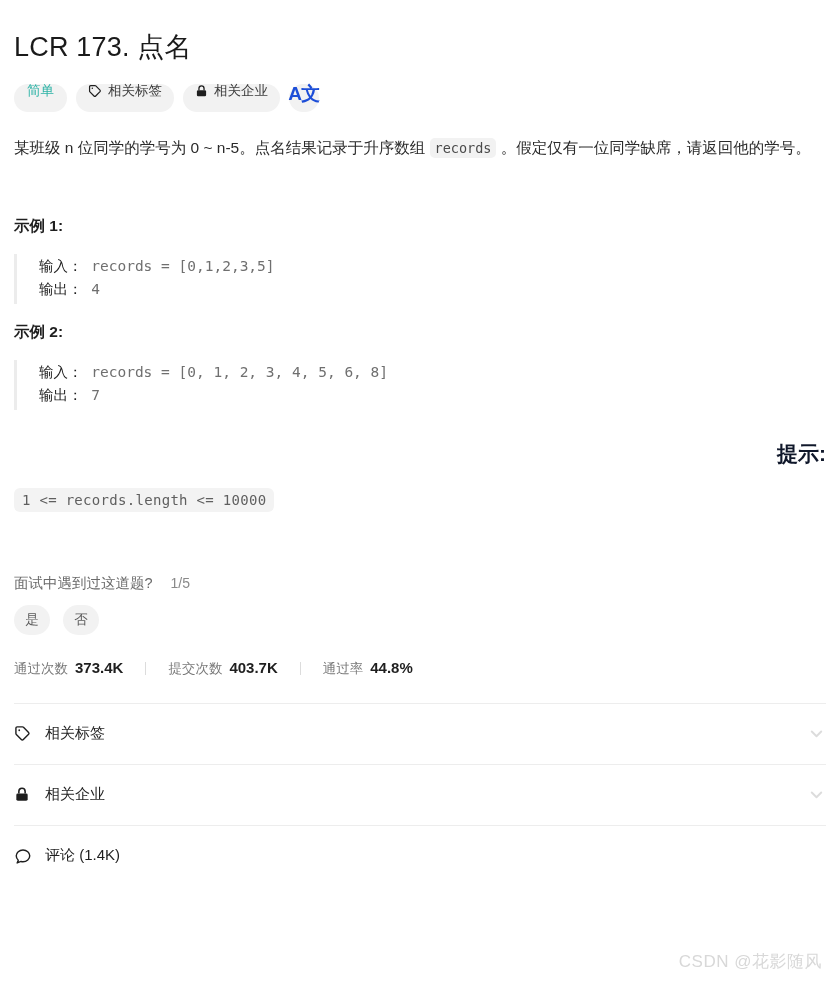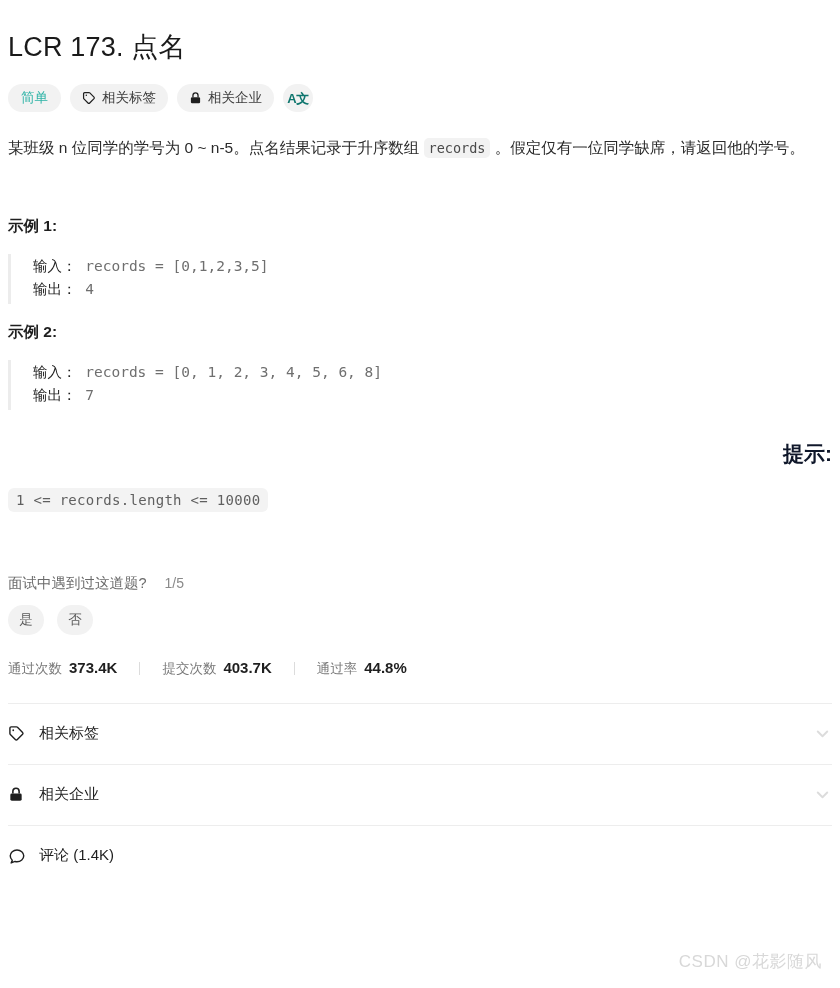--- a/index.html
+++ b/index.html
@@ -10,21 +10,21 @@
   }
   body {
     width: 840px;
     height: 988px;
     font-family: "Liberation Sans", "DejaVu Sans", sans-serif;
     color: #262626;
     position: relative;
     overflow: hidden;
   }
   .page {
-    padding: 0 8px;
+    padding: 0 14px;
     position: relative;
     height: 100%;
   }
 
   
   .title {
     font-size: 27px;
     font-weight: 500;
     color: #1a1a1a;
     letter-spacing: 0.2px;
@@ -35,21 +35,20 @@
 
   
   .badge-row {
     display: flex;
     align-items: center;
     gap: 9px;
     margin-top: 19px;
   }
   .badge {
     display: inline-flex;
-    align-items: center;
     gap: 6px;
     height: 28px;
     padding: 0 12px;
     border-radius: 16px;
     background: #f2f2f2;
     font-size: 13.5px;
     line-height: 1;
     color: #3c3c3c;
     white-space: nowrap;
   }
@@ -59,24 +58,24 @@
   }
   .badge.icon-only {
     padding: 0;
     width: 30px;
     height: 28px;
     justify-content: center;
     border-radius: 15px;
   }
   .badge svg { display: block; }
   .aa-icon {
-    font-size: 13px;
+    font-size: 19px;
     font-weight: 600;
     letter-spacing: -0.5px;
-    color: #0f766e;
+    color: #1d4ed8;
   }
 
   
   .description {
     margin-top: 23px;
     font-size: 15.5px;
     line-height: 1.72;
     color: #2b2b2b;
     max-width: 812px;
   }

